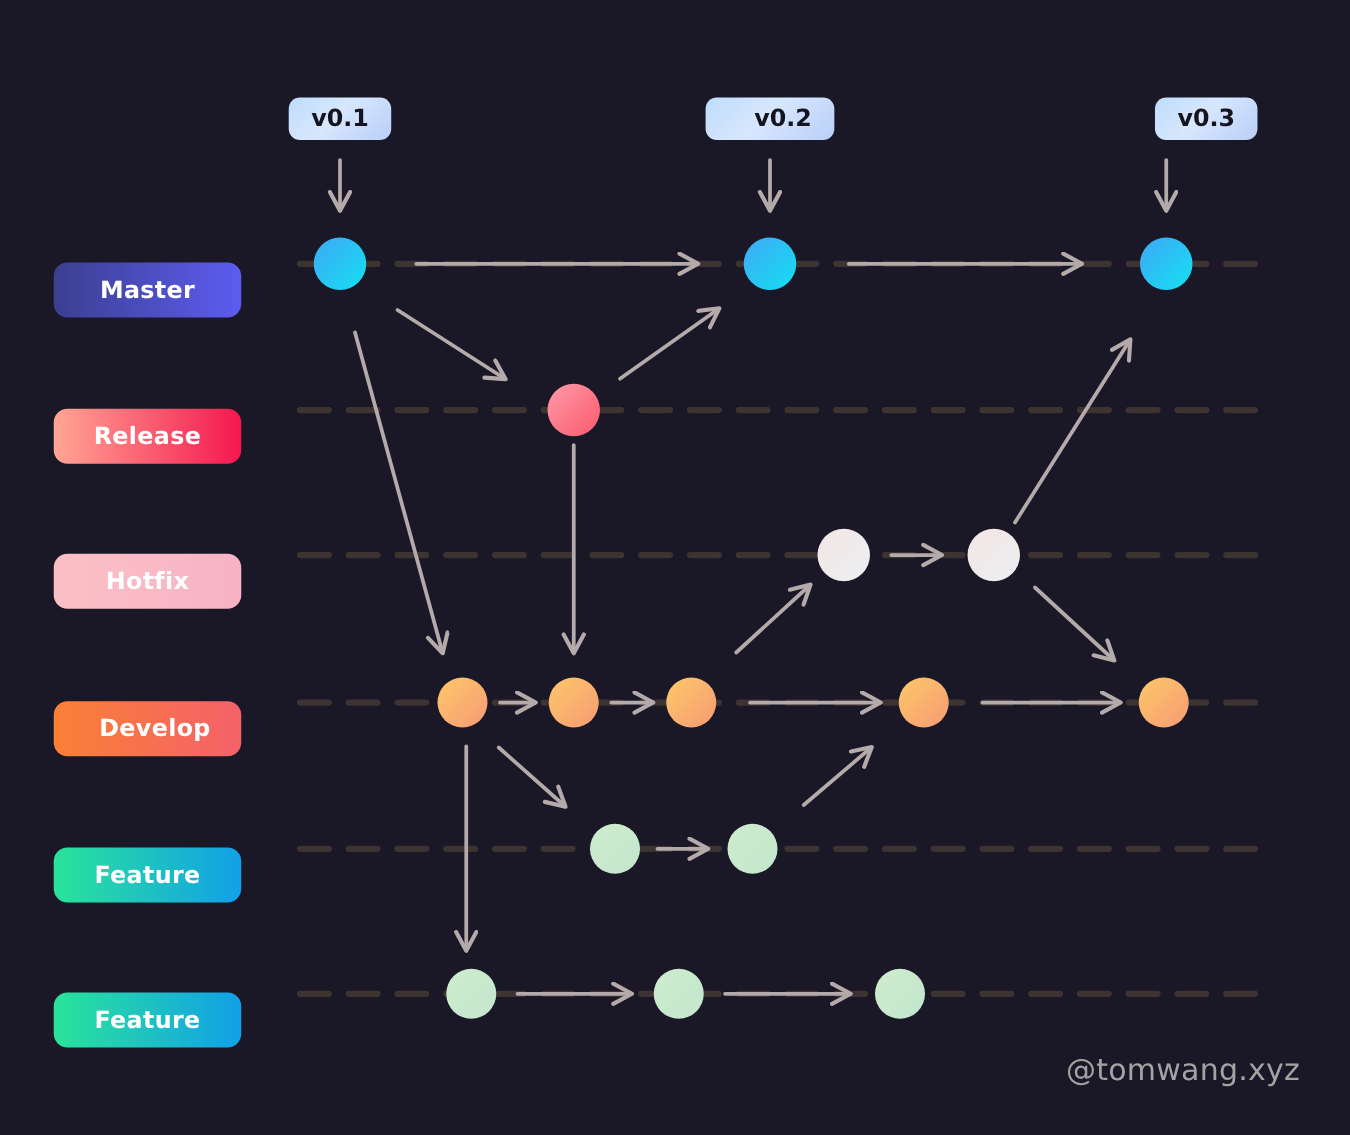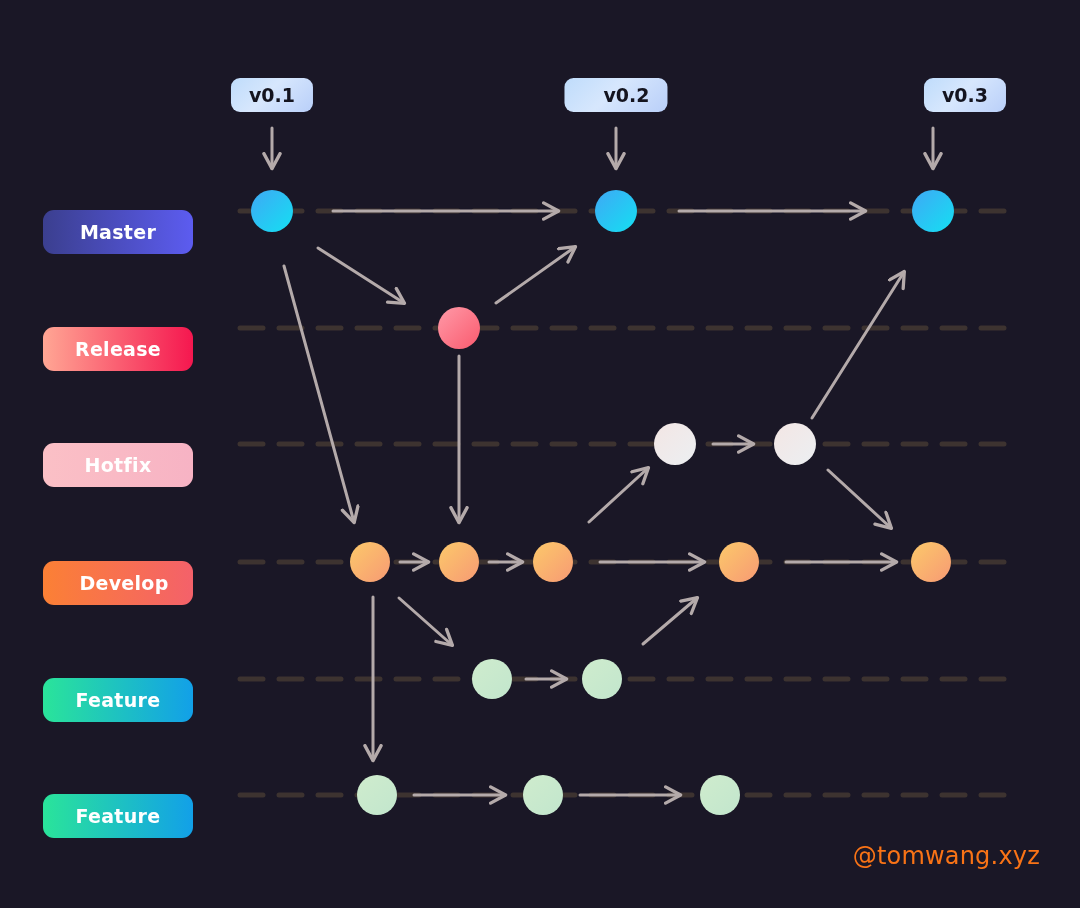--- a/index.html
+++ b/index.html
@@ -60,21 +60,21 @@
     width: 1080px;
     height: 908px;
     pointer-events: none;
   }
 
   
   .watermark {
     position: absolute;
     right: 40px;
     bottom: 38px;
-    color: #f97316;
+    color: #a3a3a3;
     font-size: 24px;
     letter-spacing: .2px;
     user-select: none;
   }
 </style>
 </head>
 <body>
 
 <div id="canvas">
 

